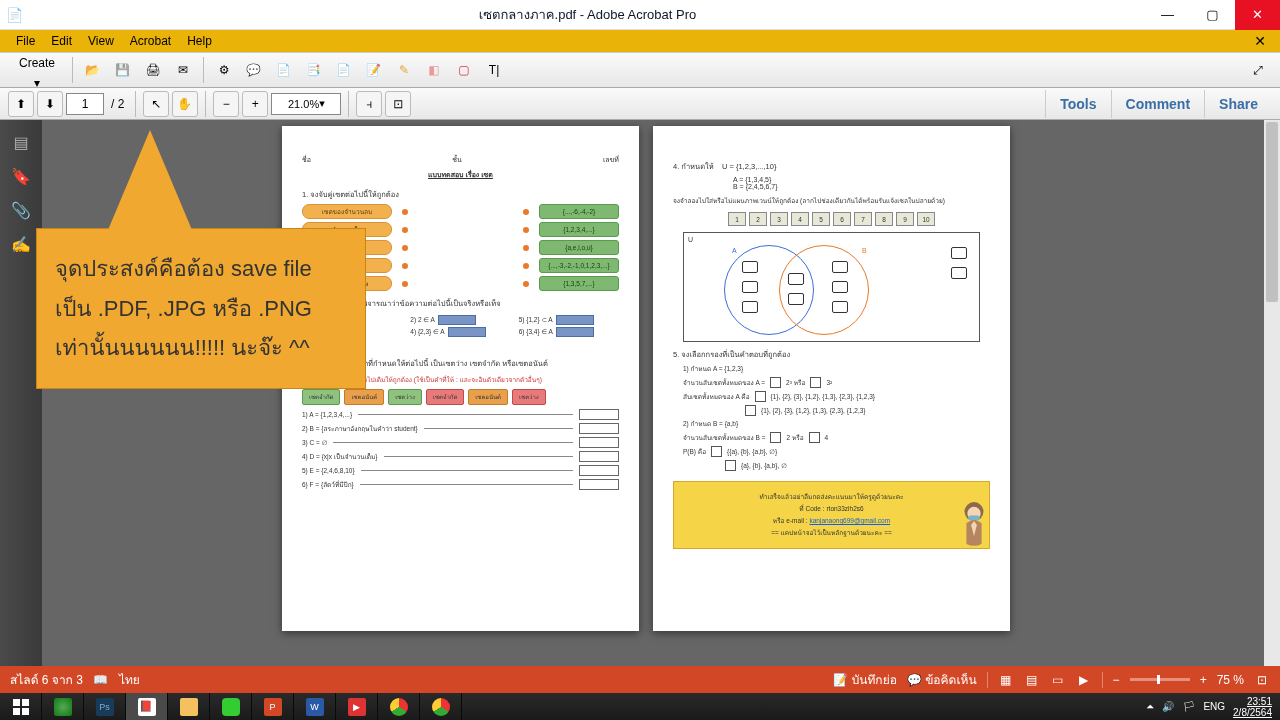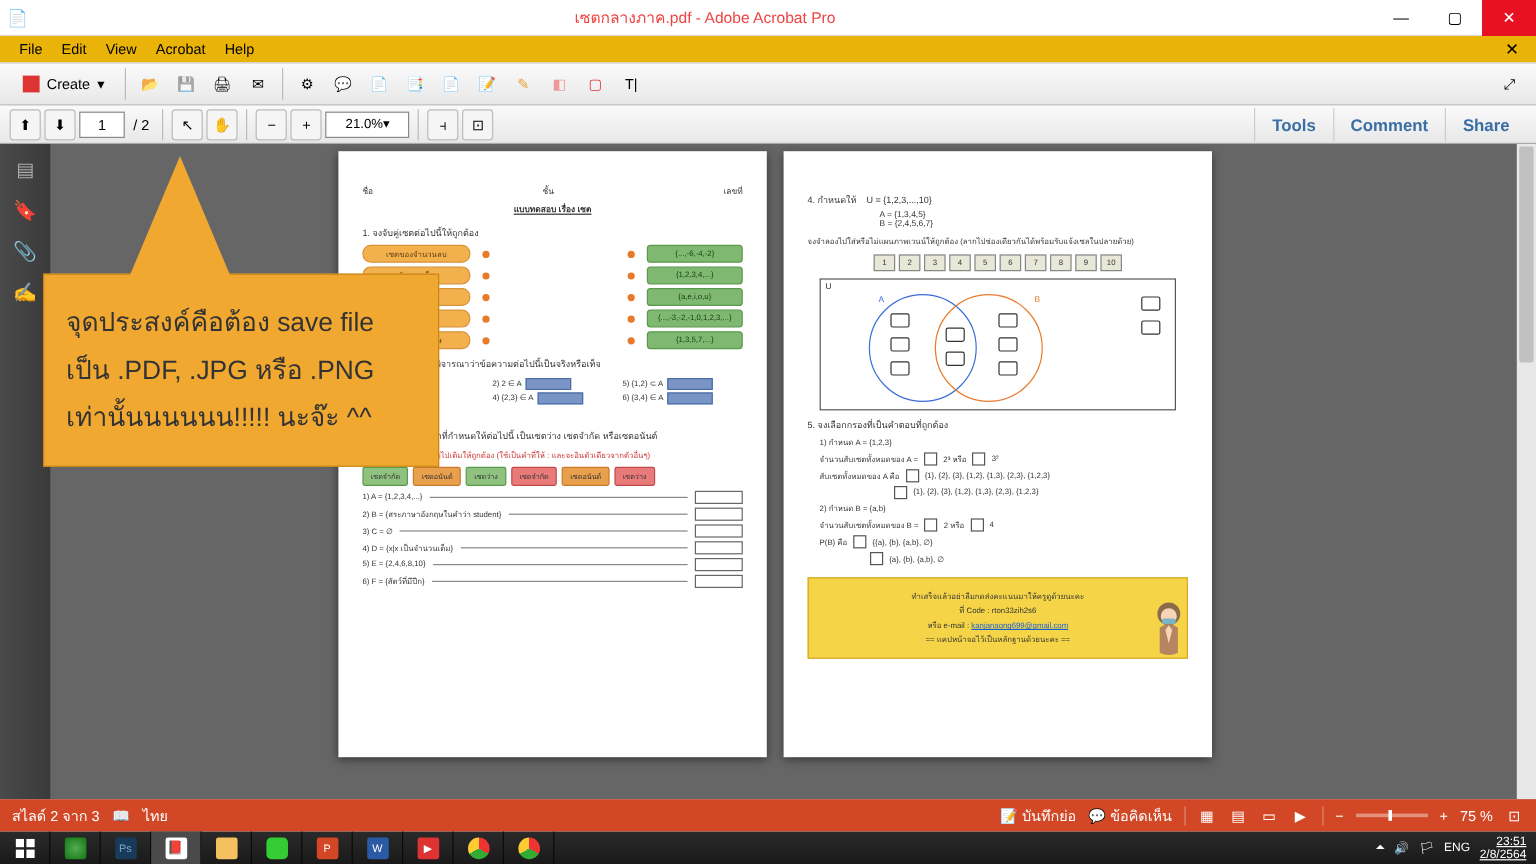--- a/index.html
+++ b/index.html
@@ -1,34 +1,34 @@
 <!DOCTYPE html>
 <html><head>
 <meta charset="utf-8">
 <style>
 * { margin: 0; padding: 0; box-sizing: border-box; font-family: "Segoe UI", Tahoma, sans-serif; }
 body { width: 1280px; height: 720px; overflow: hidden; background: #fff; position: relative; }
 
 
 .titlebar { height: 30px; background: #fff; display: flex; align-items: center; border-bottom: 1px solid #ddd; }
 .titlebar .app-icon { width: 30px; height: 30px; display: flex; align-items: center; justify-content: center; color: #c00; font-size: 14px; }
-.titlebar .title { flex: 1; text-align: center; font-size: 13px; color: #ef4444; }
+.titlebar .title { flex: 1; text-align: center; font-size: 13px; color: #0f172a; }
 .titlebar .win-controls { display: flex; }
 .titlebar .win-btn { width: 45px; height: 30px; display: flex; align-items: center; justify-content: center; font-size: 13px; cursor: pointer; }
 .titlebar .win-btn.close { background: #e81123; color: #fff; }
 
 
 .menubar { height: 22px; background: #eab308; display: flex; align-items: center; padding: 0 8px; font-size: 12px; }
 .menubar .mitem { padding: 2px 8px; cursor: pointer; }
 .menubar .mclose { margin-left: auto; padding: 0 6px; cursor: pointer; font-size: 14px; }
 
 
 .toolbar { height: 36px; background: linear-gradient(#fafafa, #e8e8e8); border-top: 1px solid #ccc; border-bottom: 1px solid #aaa; display: flex; align-items: center; padding: 0 8px; gap: 2px; }
 .tool-btn { height: 28px; min-width: 28px; display: flex; align-items: center; justify-content: center; border: 1px solid transparent; border-radius: 3px; cursor: pointer; padding: 0 4px; font-size: 12px; }
-.create-btn { padding: 0 10px; gap: 6px; }
+.create-btn { padding: 0 10px; gap: 6px; flex-direction: column; }
 .create-btn .red-sq { width: 14px; height: 14px; background: #d33; }
 .sep { width: 1px; height: 26px; background: #bbb; margin: 0 4px; }
 .toolbar .expand { margin-left: auto; }
 
 
 .navbar { height: 32px; background: linear-gradient(#fafafa, #e8e8e8); border-bottom: 1px solid #aaa; display: flex; align-items: center; padding: 0 8px; gap: 3px; }
 .nav-btn { width: 26px; height: 26px; display: flex; align-items: center; justify-content: center; border: 1px solid #bbb; border-radius: 3px; background: #f5f5f5; cursor: pointer; font-size: 12px; }
 .page-input { width: 38px; height: 22px; text-align: center; border: 1px solid #888; font-size: 12px; }
 .page-total { font-size: 12px; padding: 0 4px; }
 .zoom-select { height: 22px; width: 70px; font-size: 11px; border: 1px solid #888; text-align: center; display: flex; align-items: center; justify-content: center; background: #fff; }
@@ -383,21 +383,21 @@
 
 <div class="callout-arrow"></div>
 <div class="callout">
   <div>จุดประสงค์คือต้อง save file</div>
   <div>เป็น .PDF, .JPG หรือ .PNG</div>
   <div>เท่านั้นนนนนน!!!!! นะจ๊ะ ^^</div>
 </div>
 
 <div class="ppt-status">
   <div class="left">
-    <span>สไลด์ 2 จาก 3</span>
+    <span>สไลด์ 6 จาก 3</span>
     <span class="ppt-icon">📖</span>
     <span>ไทย</span>
   </div>
   <div class="right">
     <span>📝 <span>บันทึกย่อ</span></span>
     <span>💬 <span>ข้อคิดเห็น</span></span>
     <div class="ppt-divider"></div>
     <span class="ppt-icon">▦</span>
     <span class="ppt-icon">▤</span>
     <span class="ppt-icon">▭</span>

